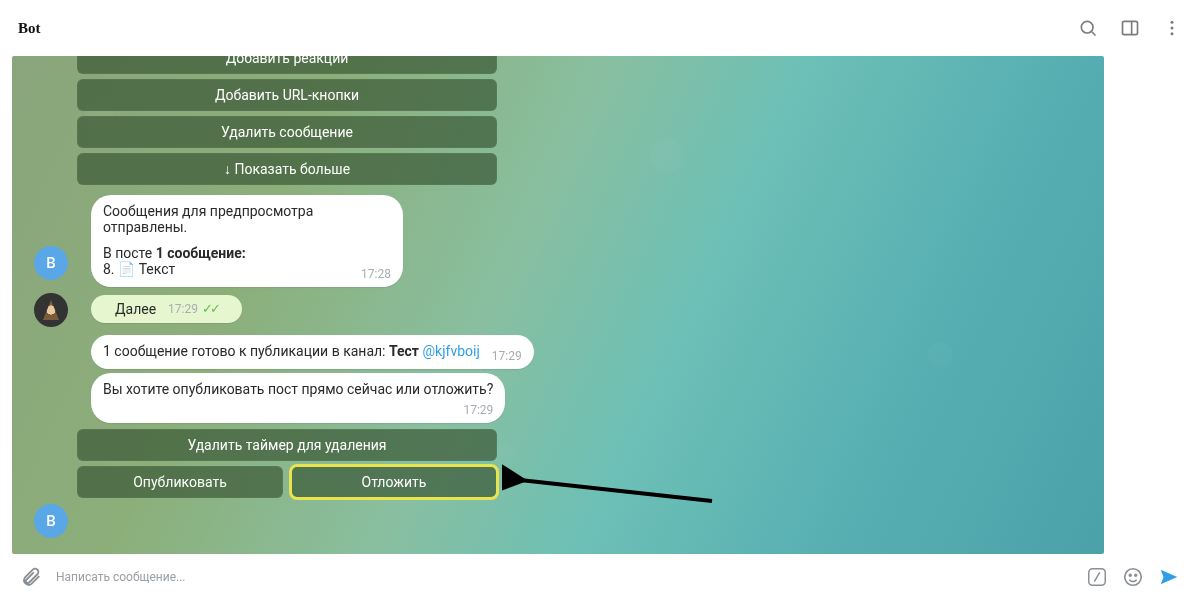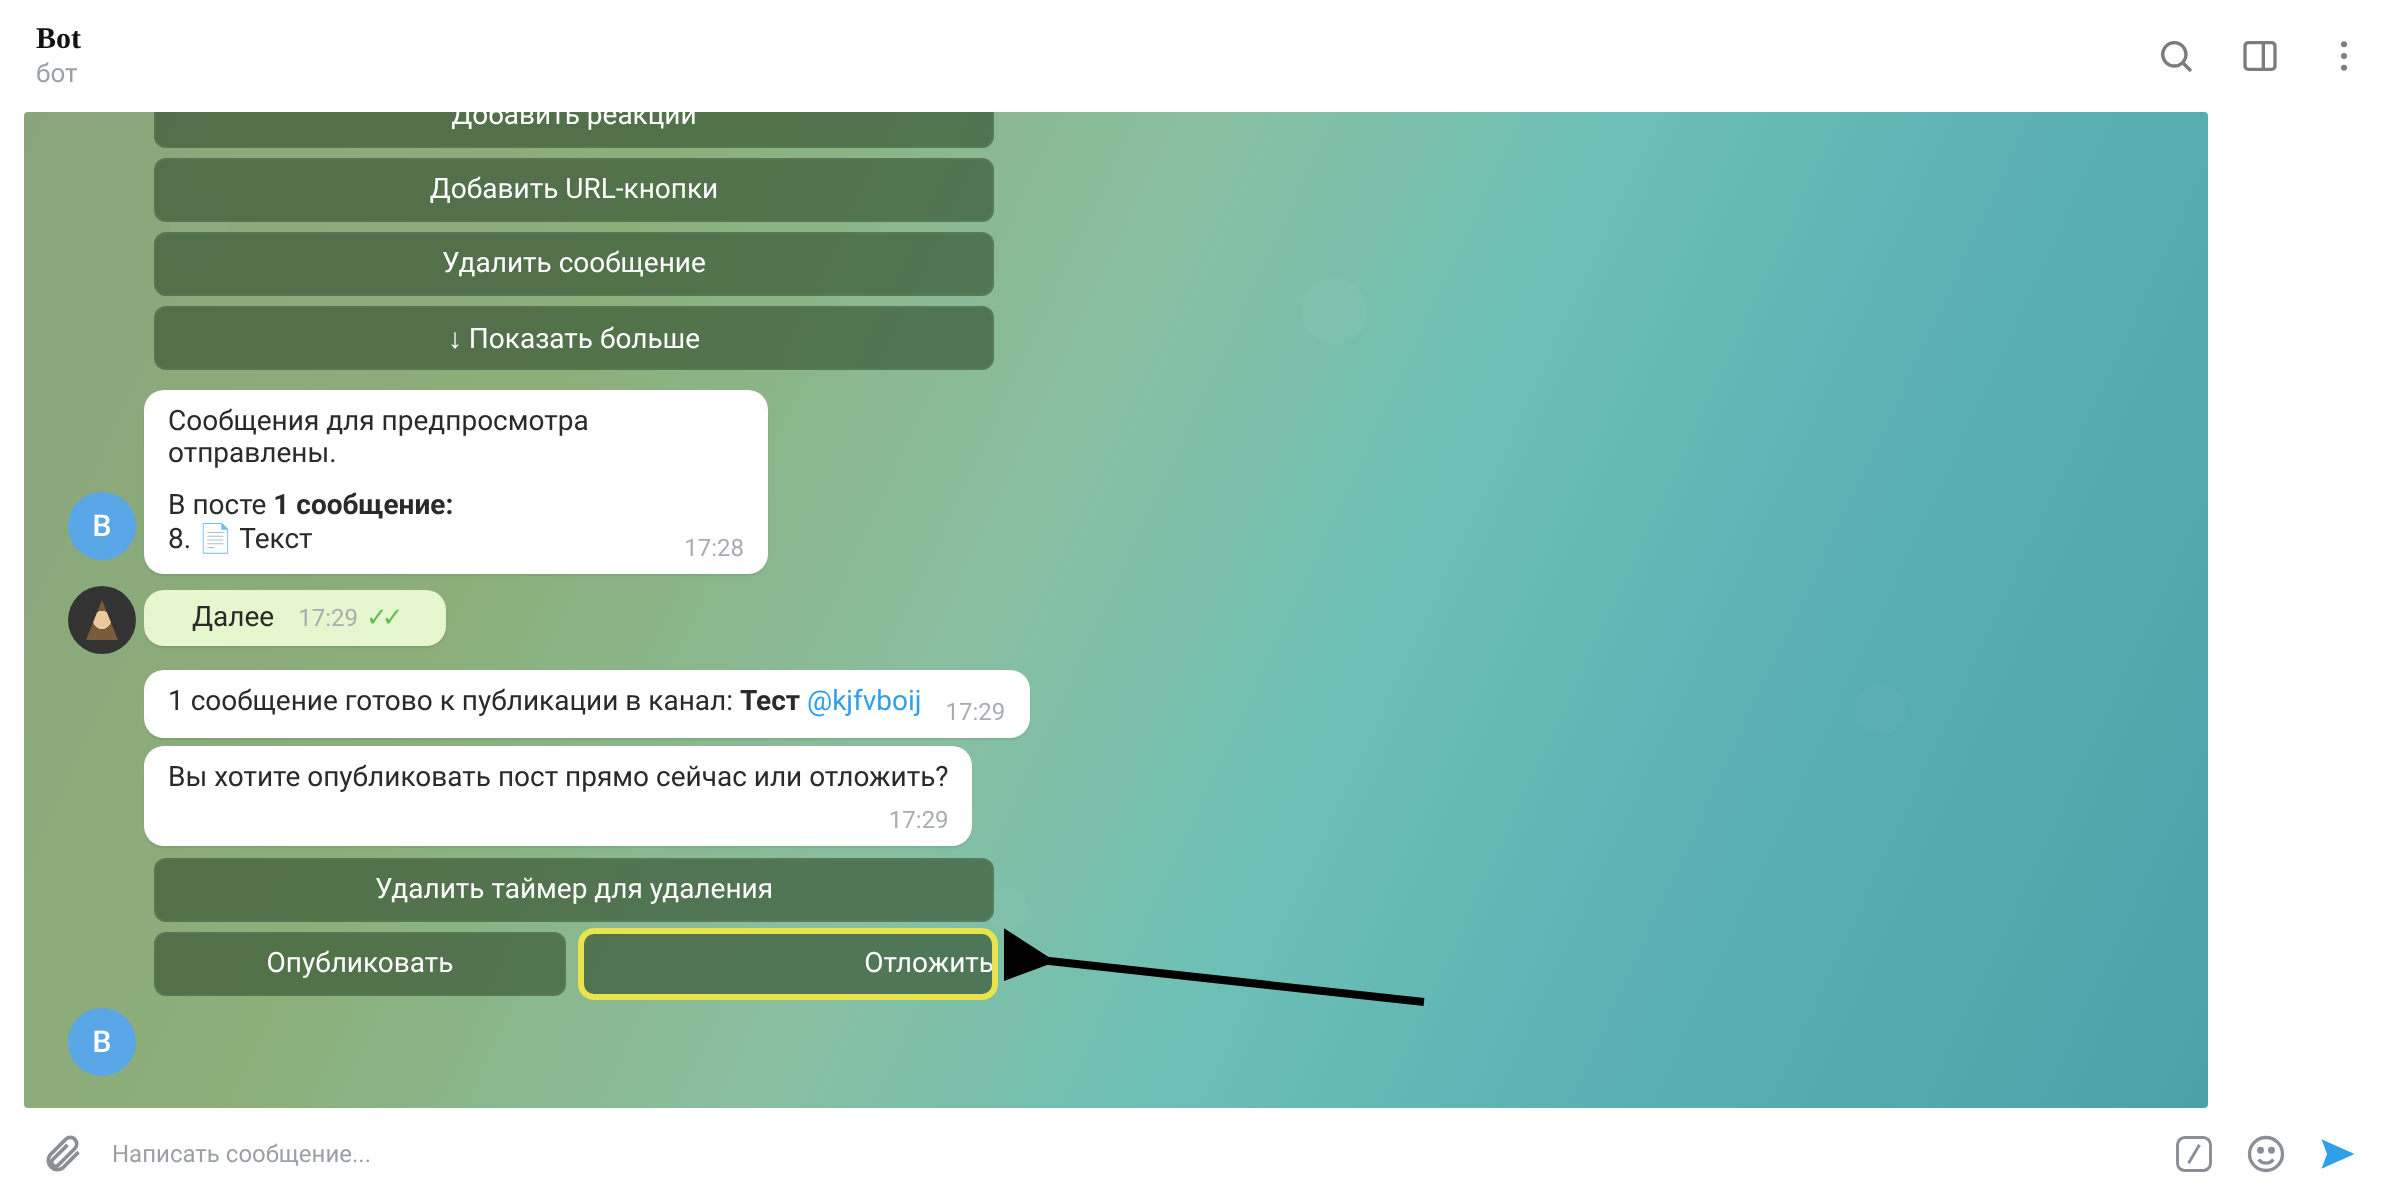--- a/index.html
+++ b/index.html
@@ -42,26 +42,26 @@
     position:absolute; left:65px; width:420px; height:32px;
     display:flex; align-items:center; justify-content:center;
     color:#fff; font-size:14px;
     background:rgba(60,90,55,.72);
     border-radius:6px;
     cursor:pointer;
     box-shadow: inset 0 0 0 1px rgba(255,255,255,.04);
   }
   .kbtn.half { width:206px; }
   .kbtn.half.right { left:279px; }
-  .kbtn.hl { outline:3px solid #e9e34d; outline-offset:-1px;justify-content:flex-end; }
+  .kbtn.hl { outline:3px solid #e9e34d; outline-offset:-1px; }
 
   
   .bubble {
-    position:absolute; left:60px;
-    background:#fff; border-radius:10px;
+    position:absolute; left:79px;
+    background:#fff; border-radius:20px;
     padding:8px 12px 6px;
     font-size:14px; color:#2a2a2a;
     box-shadow:0 1px 1px rgba(0,0,0,.08);
     max-width:500px;
   }
   .bubble .ts { float:right; margin:6px 0 0 12px; font-size:12px; color:#a8adb3; }
   .bubble.out { background:#e6f7cf; }
   .ticks { color:#5fbf4d; font-size:13px; margin-left:4px; letter-spacing:-3px; }
 
   
@@ -73,21 +73,20 @@
   .composer input::placeholder { color:#9aa0a6; }
   .ci { width:22px; height:22px; color:#8a8f95; cursor:pointer; }
   .ci.send { color:#2f9fe8; }
 </style>
 </head>
 <body>
 
 <div class="header">
   <div class="header-titles">
     <div class="h-title">Bot</div>
-    <div class="h-sub">бот</div>
   </div>
   <div class="header-icons">
     <svg class="hi" viewBox="0 0 24 24" fill="none" stroke="currentColor" stroke-width="2">
         <circle cx="11" cy="11" r="7"></circle>
         <line x1="21" y1="21" x2="16.5" y2="16.5"></line>
       </svg>
     <svg class="hi" viewBox="0 0 24 24" fill="none" stroke="currentColor" stroke-width="2">
         <rect x="3" y="4" width="18" height="16" rx="2"></rect>
         <line x1="14" y1="4" x2="14" y2="20"></line>
       </svg>

